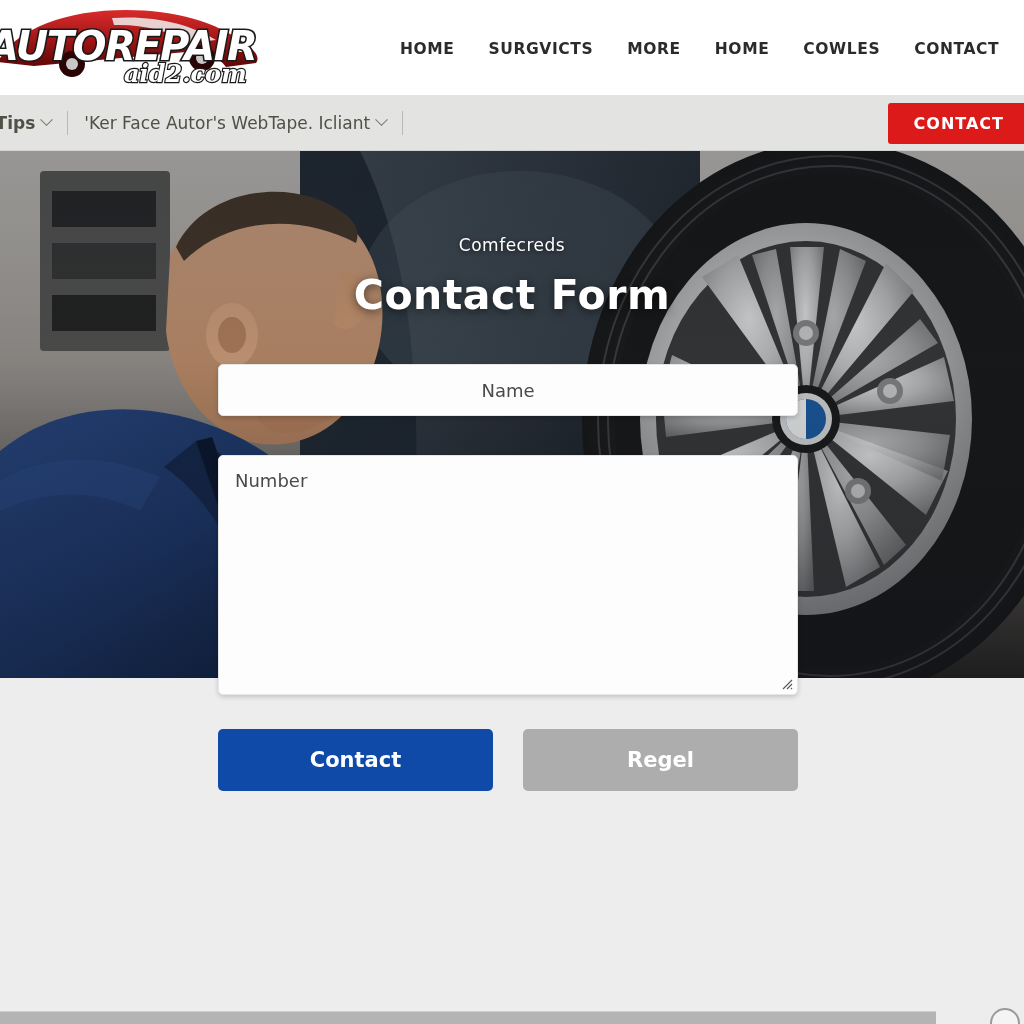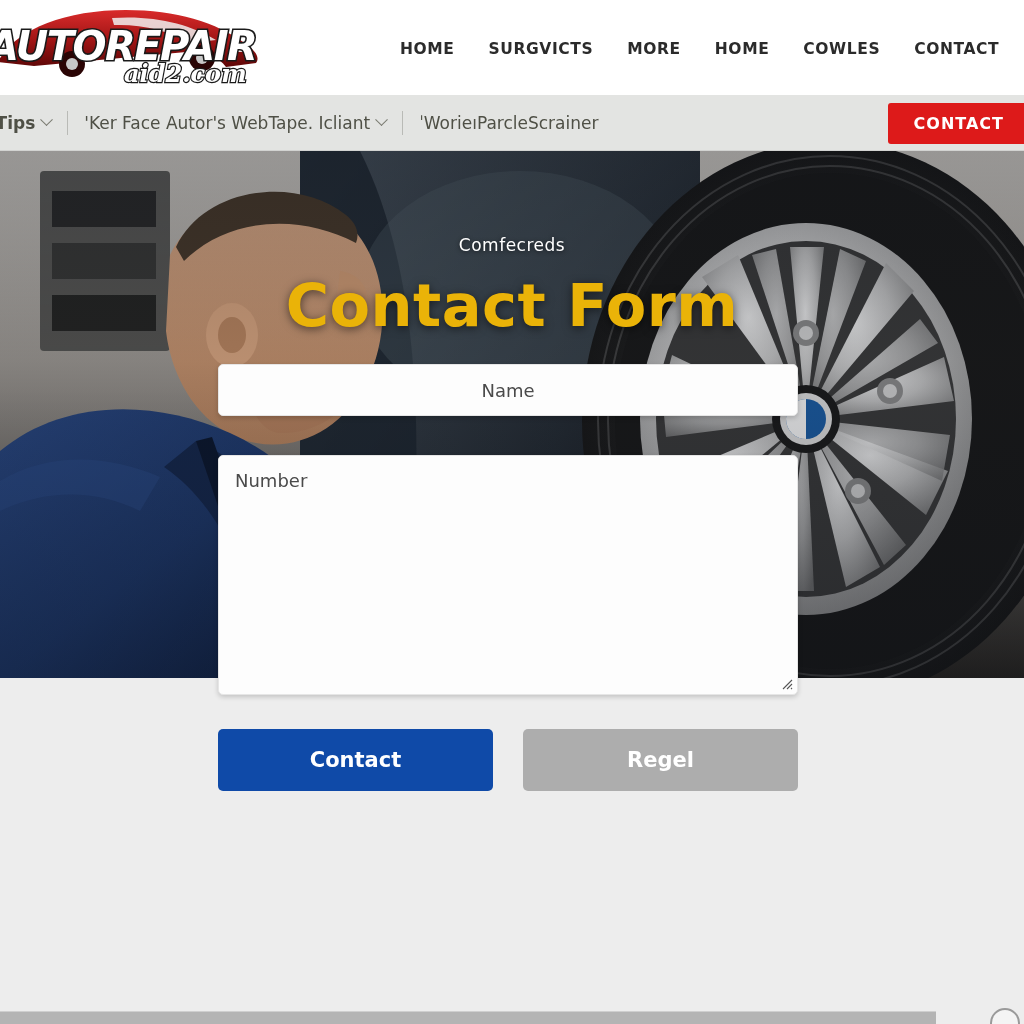--- a/index.html
+++ b/index.html
@@ -135,23 +135,23 @@
   }
   .eyebrow {
     font-family: "DejaVu Sans", sans-serif;
     font-size: 17px;
     color: #ffffff;
     letter-spacing: 0.5px;
     text-shadow: 0 1px 4px rgba(0,0,0,0.6);
   }
   .hero-title {
     font-family: "DejaVu Sans", sans-serif;
-    font-size: 59px;
+    font-size: 41px;
     font-weight: bold;
-    color: #eab308;
+    color: #ffffff;
     letter-spacing: 0.5px;
     margin-top: 16px;
     text-shadow: 0 2px 10px rgba(0,0,0,0.55);
   }
 
   
   .form-wrap {
     position: absolute;
     left: 218px; top: 364px;
     width: 580px;
@@ -285,23 +285,20 @@
       <span class="sub-item bold">
         <span>se Tips</span>
         <span class="chev"></span>
       </span>
       <span class="sub-sep"></span>
       <span class="sub-item">
         <span>'Ker Face Autor's WebTape. Icliant</span>
         <span class="chev"></span>
       </span>
       <span class="sub-sep"></span>
-      <span class="sub-item">
-        <span>ˈWorieıParcleScrainer</span>
-      </span>
     </div>
     <button class="contact-btn-top">CONTACT</button>
   </div>
 
   <div class="hero">
     <svg class="hero-photo" width="1024" height="527" viewBox="0 0 1024 527" preserveAspectRatio="none">
       <defs>
         <linearGradient id="bgShop" x1="0" y1="0" x2="0" y2="1">
           <stop offset="0%" stop-color="#d6d2cc"></stop>
           <stop offset="45%" stop-color="#9a958f"></stop>

